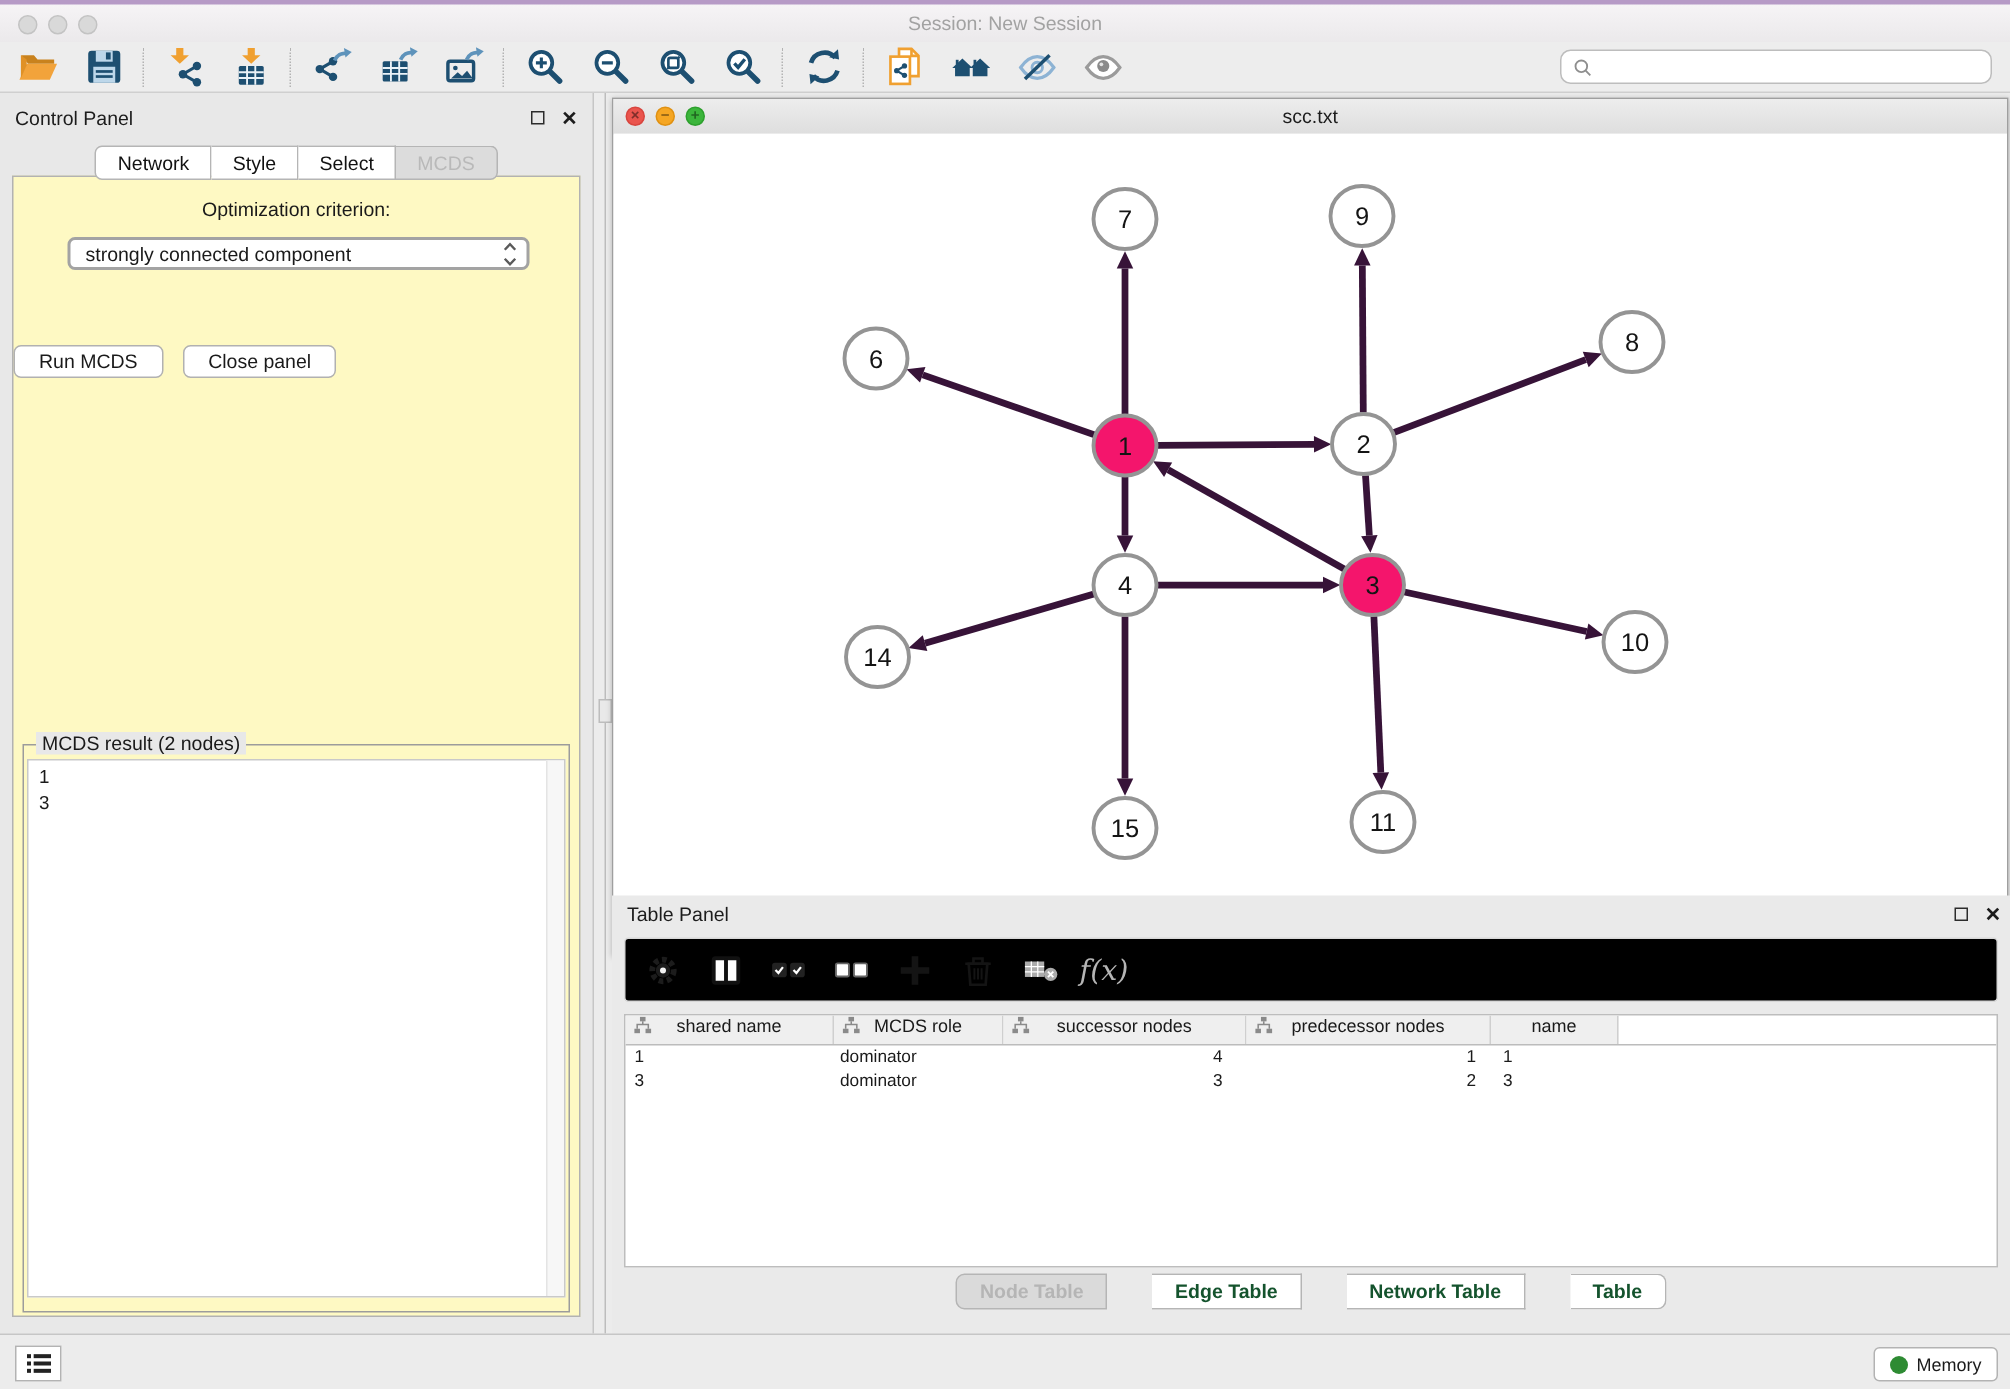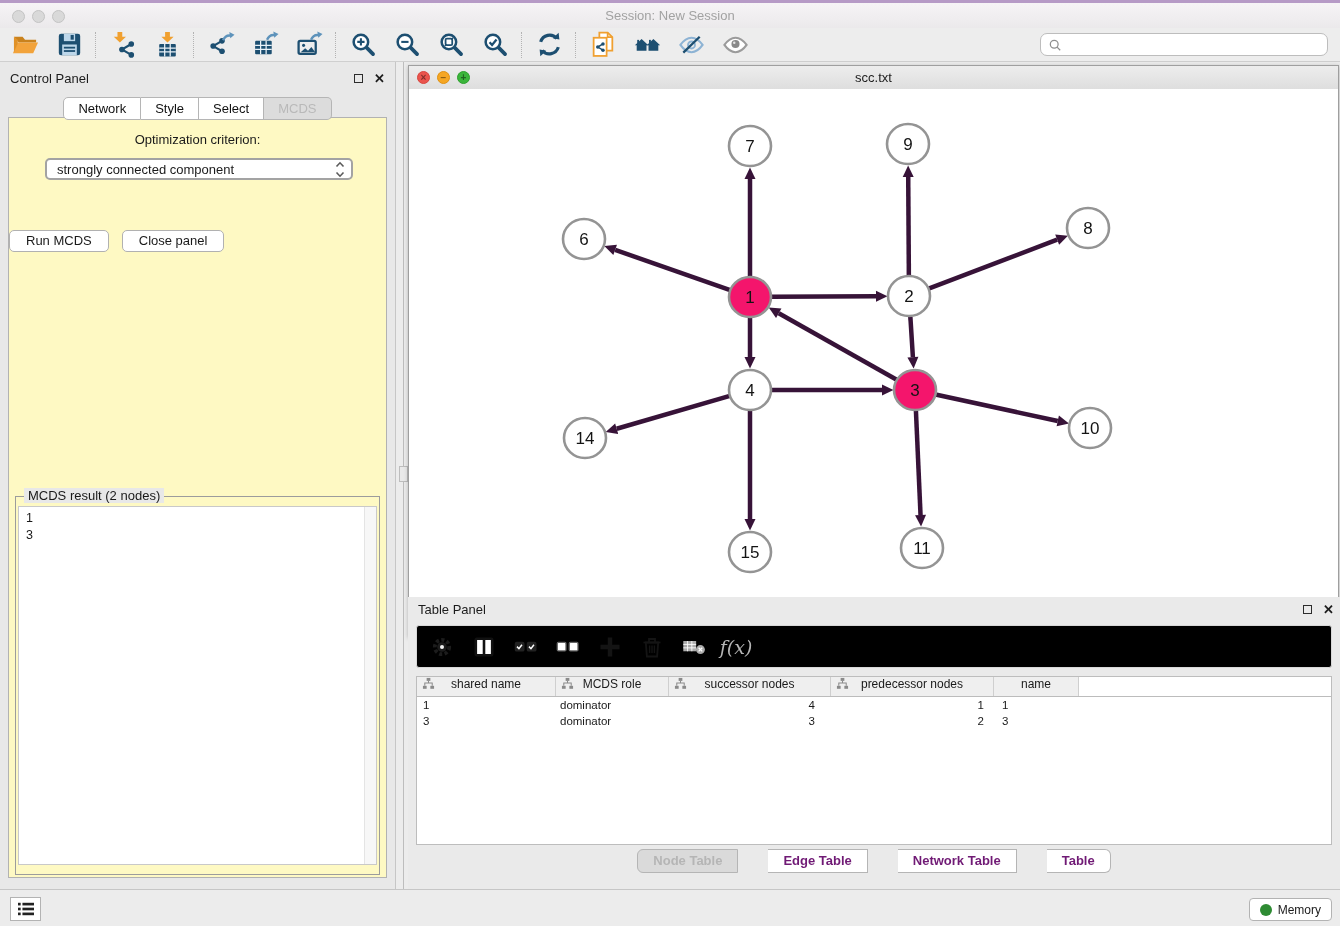--- a/index.html
+++ b/index.html
@@ -85,21 +85,21 @@
   .fx{font-family:"DejaVu Serif",serif;font-style:italic;color:#b5b5b5;font-size:19px;}
   .tp-table{position:absolute;left:8px;right:8px;top:79px;bottom:45px;background:#fff;border:1px solid #bdbdbd;overflow:hidden;box-sizing:border-box;}
   .thead{display:flex;height:19px;border-bottom:1px solid #bcbcbc;font-size:12px;}
   .th{position:relative;background:#efefef;border-right:1px solid #cfcfcf;display:flex;
       justify-content:center;box-sizing:border-box;color:#1a1a1a;}
   .th .tree{position:absolute;left:5px;width:13px;height:13px;}
   .trow{display:flex;height:16px;font-size:11.5px;align-items:center;}
   .td{box-sizing:border-box;overflow:hidden;white-space:nowrap;}
   .tp-tabs{position:absolute;bottom:17px;left:0;right:0;display:flex;justify-content:center;gap:30px;}
   .btab{height:22px;line-height:22px;padding:0 15px;background:#fff;border:1px solid #b5b5b5;border-left:none;
-        font-size:13px;font-weight:bold;color:#701a75;}
+        font-size:13px;font-weight:bold;color:#14532d;}
   .btab.first{border-left:1px solid #b5b5b5;border-radius:6px 0 0 6px;}
   .btab.last{border-radius:0 6px 6px 0;}
   .btab.selected{background:#dadada;color:#b5b5b5;}
 
   
   .status-bar{position:absolute;left:0;right:0;bottom:0;height:36px;background:#ececec;border-top:1px solid #c6c6c6;}
   .list-btn{position:absolute;left:10px;top:7px;width:31px;height:24px;background:#fff;border:1px solid #b3b3b3;
             display:flex;align-items:center;justify-content:center;box-sizing:border-box;}
   .memory-btn{position:absolute;right:8px;top:8px;height:23px;background:#fff;border:1px solid #b3b3b3;border-radius:4px;
               display:flex;align-items:center;gap:6px;padding:0 10px;font-size:12px;box-sizing:border-box;}

